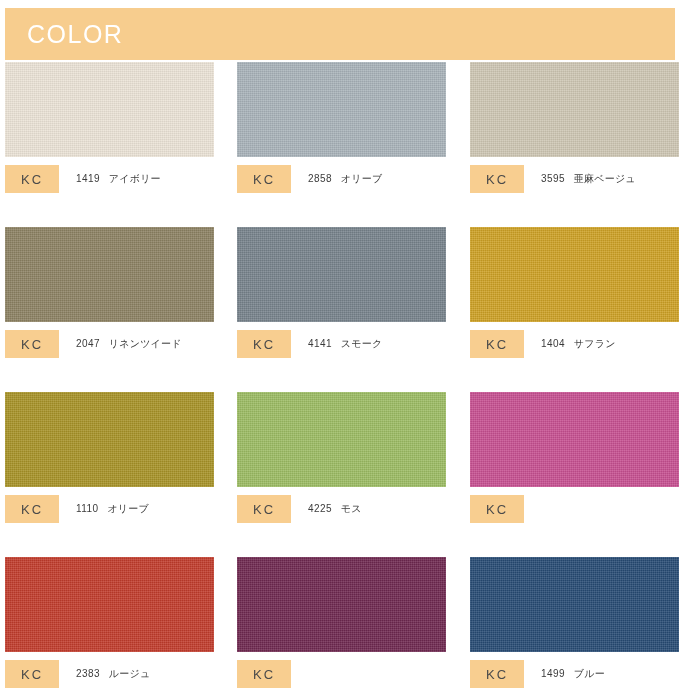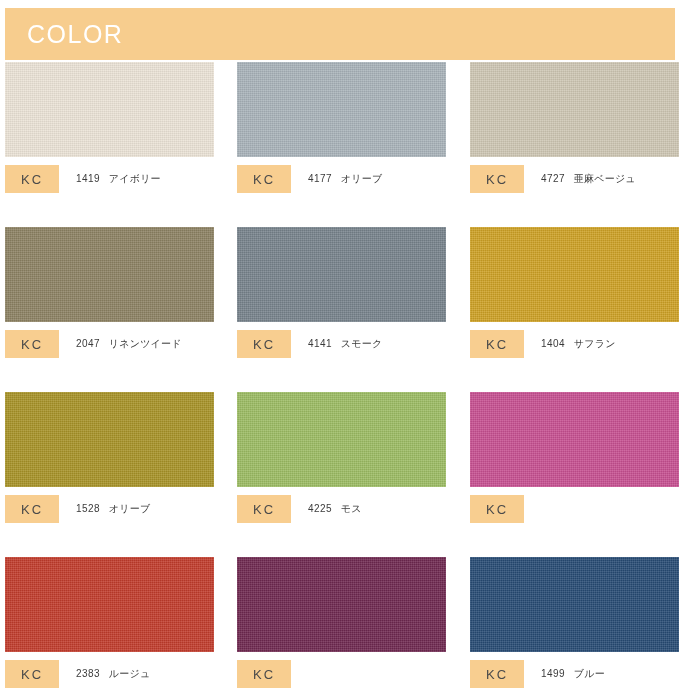--- a/index.html
+++ b/index.html
@@ -118,28 +118,28 @@
         <div class="swatch-chip" style="background: rgb(236, 228, 215);"></div>
         <div class="swatch-caption">
           <div class="kc-badge">KC</div>
           <div class="swatch-text"><span class="swatch-code">1419</span><span class="swatch-name">アイボリー</span></div>
         </div>
       </div>
       <div class="swatch-cell col-1">
         <div class="swatch-chip" style="background: rgb(169, 179, 186);"></div>
         <div class="swatch-caption">
           <div class="kc-badge">KC</div>
-          <div class="swatch-text"><span class="swatch-code">4177</span><span class="swatch-name">オリーブ</span></div>
+          <div class="swatch-text"><span class="swatch-code">2858</span><span class="swatch-name">オリーブ</span></div>
         </div>
       </div>
       <div class="swatch-cell col-2">
         <div class="swatch-chip" style="background: rgb(207, 199, 180);"></div>
         <div class="swatch-caption">
           <div class="kc-badge">KC</div>
-          <div class="swatch-text"><span class="swatch-code">4727</span><span class="swatch-name">亜麻ベージュ</span></div>
+          <div class="swatch-text"><span class="swatch-code">3595</span><span class="swatch-name">亜麻ベージュ</span></div>
         </div>
       </div>
     </div>
     <div class="swatch-row">
       <div class="swatch-cell col-0">
         <div class="swatch-chip" style="background: rgb(141, 130, 99);"></div>
         <div class="swatch-caption">
           <div class="kc-badge">KC</div>
           <div class="swatch-text"><span class="swatch-code">2047</span><span class="swatch-name">リネンツイード</span></div>
         </div>
@@ -157,21 +157,21 @@
           <div class="kc-badge">KC</div>
           <div class="swatch-text"><span class="swatch-code">1404</span><span class="swatch-name">サフラン</span></div>
         </div>
       </div>
     </div>
     <div class="swatch-row">
       <div class="swatch-cell col-0">
         <div class="swatch-chip" style="background: rgb(168, 147, 39);"></div>
         <div class="swatch-caption">
           <div class="kc-badge">KC</div>
-          <div class="swatch-text"><span class="swatch-code">1528</span><span class="swatch-name">オリーブ</span></div>
+          <div class="swatch-text"><span class="swatch-code">1110</span><span class="swatch-name">オリーブ</span></div>
         </div>
       </div>
       <div class="swatch-cell col-1">
         <div class="swatch-chip" style="background: rgb(156, 188, 99);"></div>
         <div class="swatch-caption">
           <div class="kc-badge">KC</div>
           <div class="swatch-text"><span class="swatch-code">4225</span><span class="swatch-name">モス</span></div>
         </div>
       </div>
       <div class="swatch-cell col-2">

